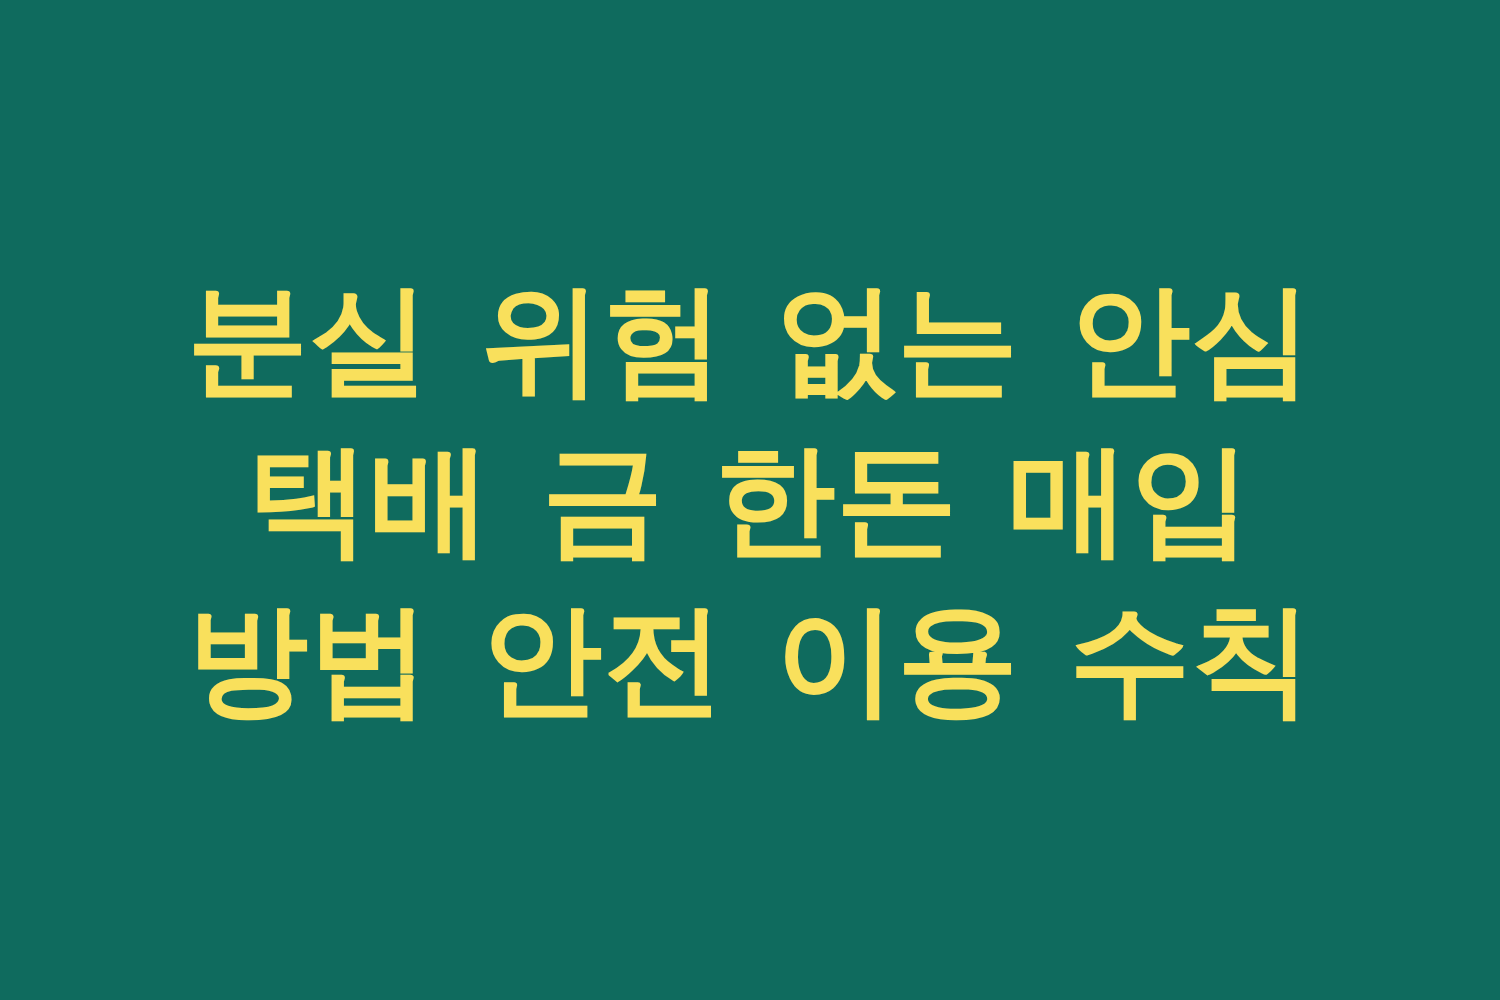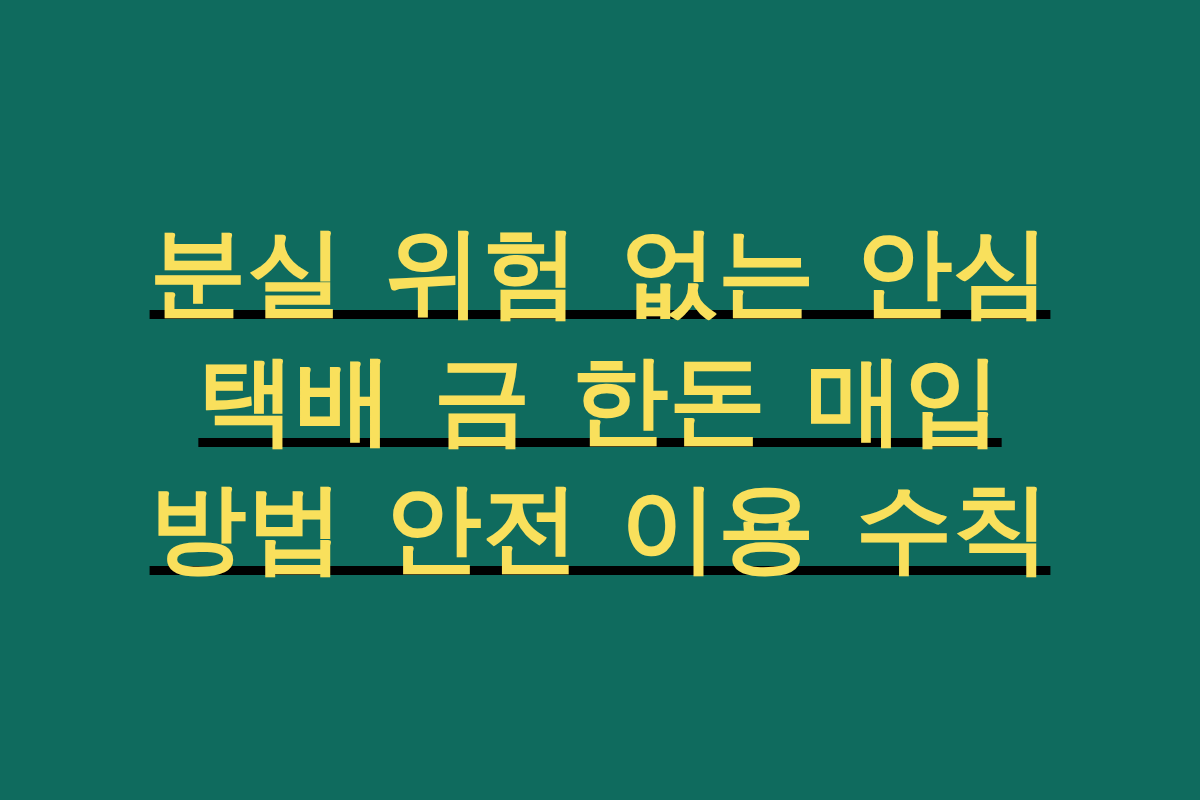--- a/index.html
+++ b/index.html
@@ -21,21 +21,20 @@
     display: flex;
     align-items: center;
     justify-content: center;
     background: #0F6B5E;
   }
   #title-text-block {
     box-sizing: border-box;
     width: 1000px;
     padding: 0 10px;
     text-align: center;
-    text-decoration: underline;
   }
   #headline {
     margin: 0;
     padding: 0;
     color: #F9E05C;
     font-family: "DejaVu Sans", "Liberation Sans", sans-serif;
     font-size: 97px;
     font-weight: 700;
     line-height: 1.32;
     letter-spacing: 0.5px;

